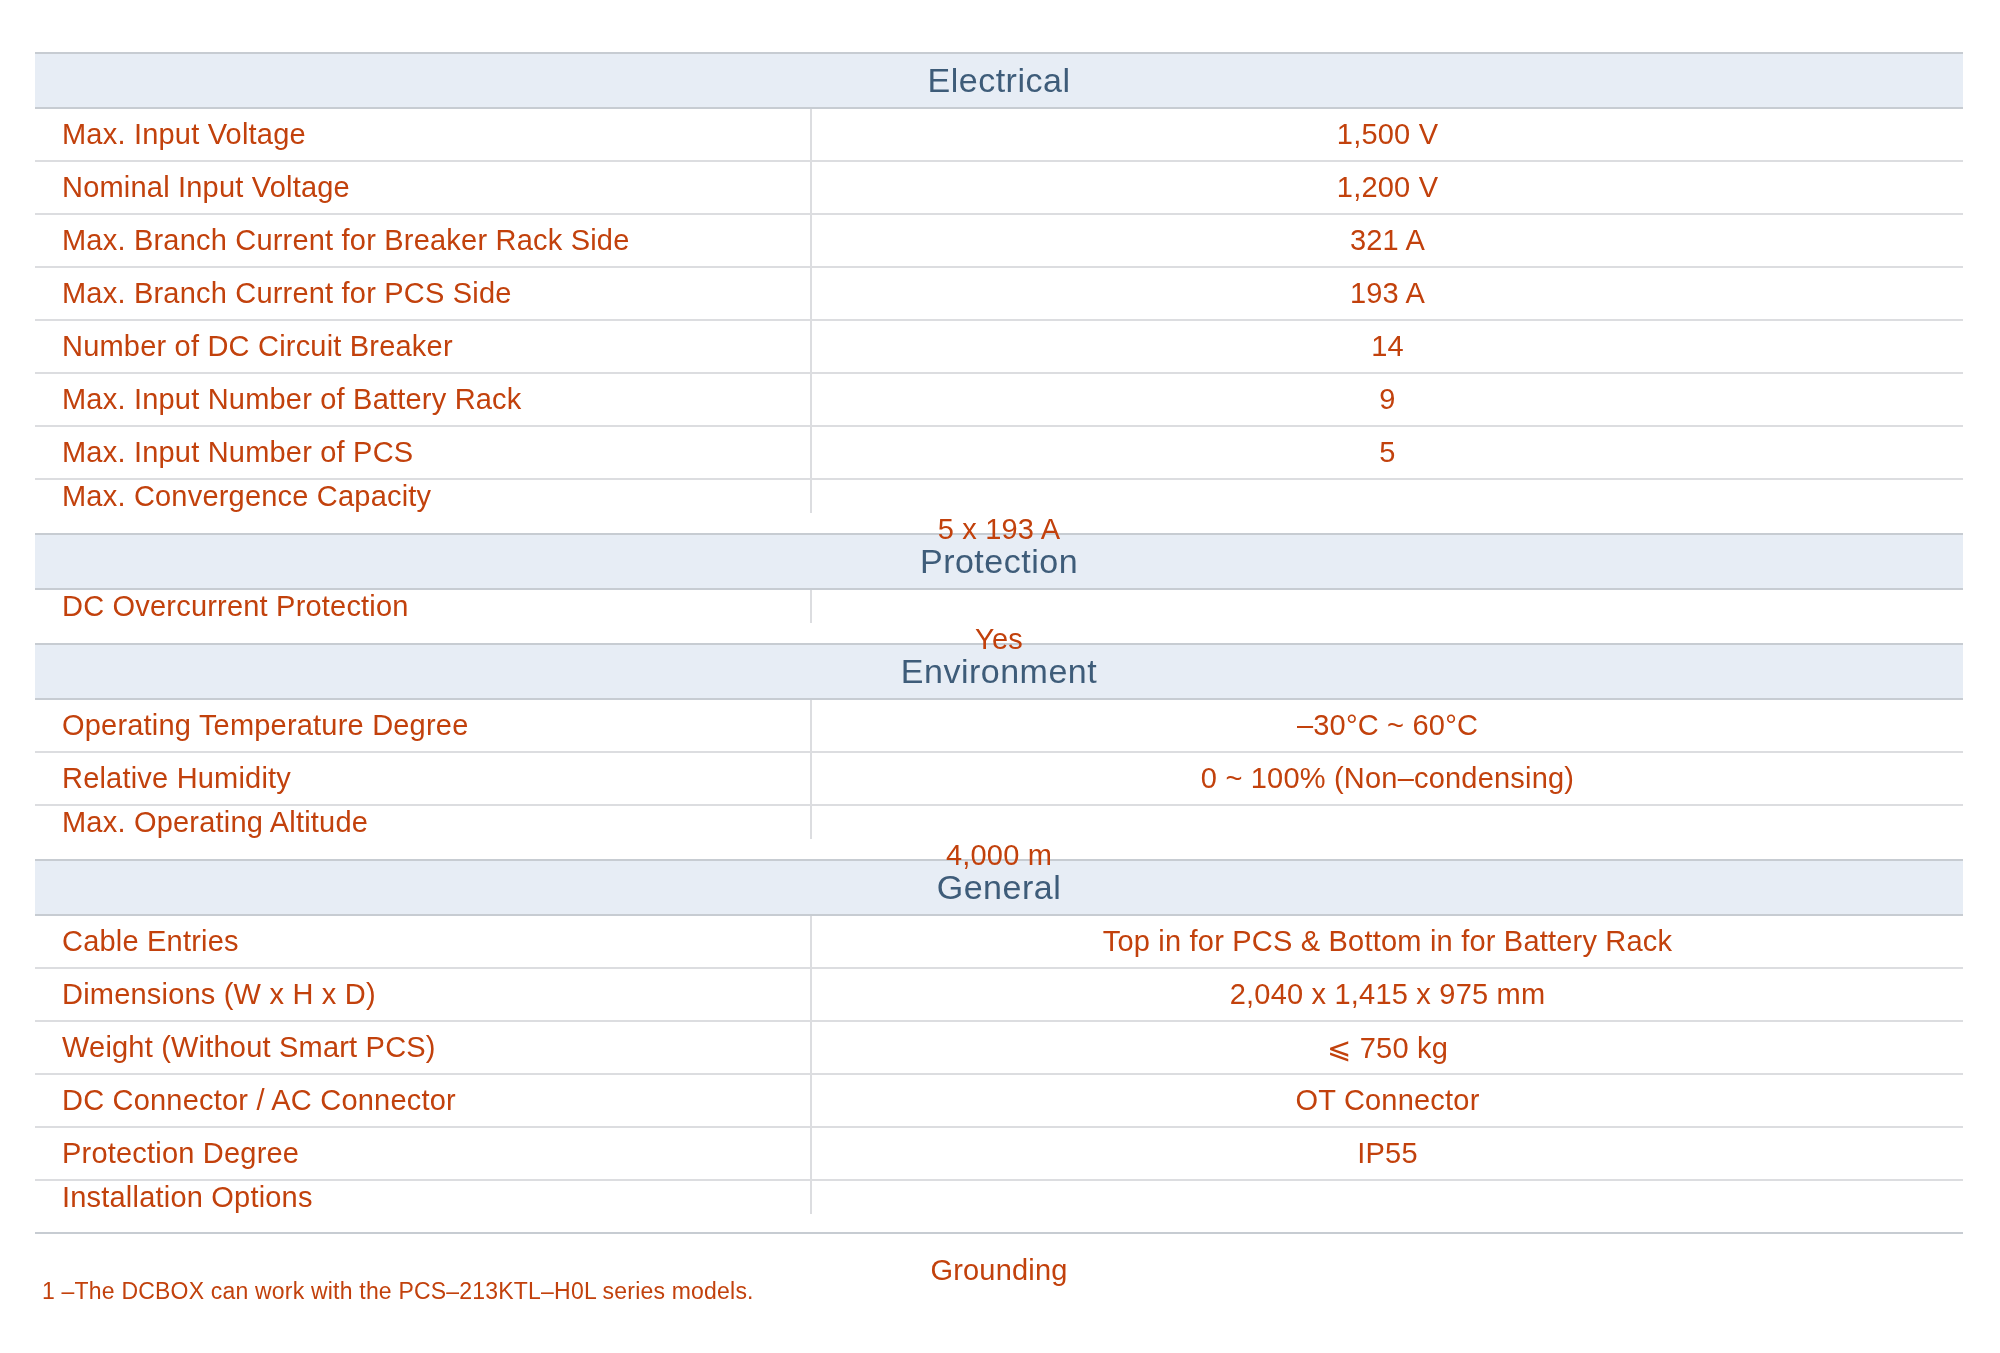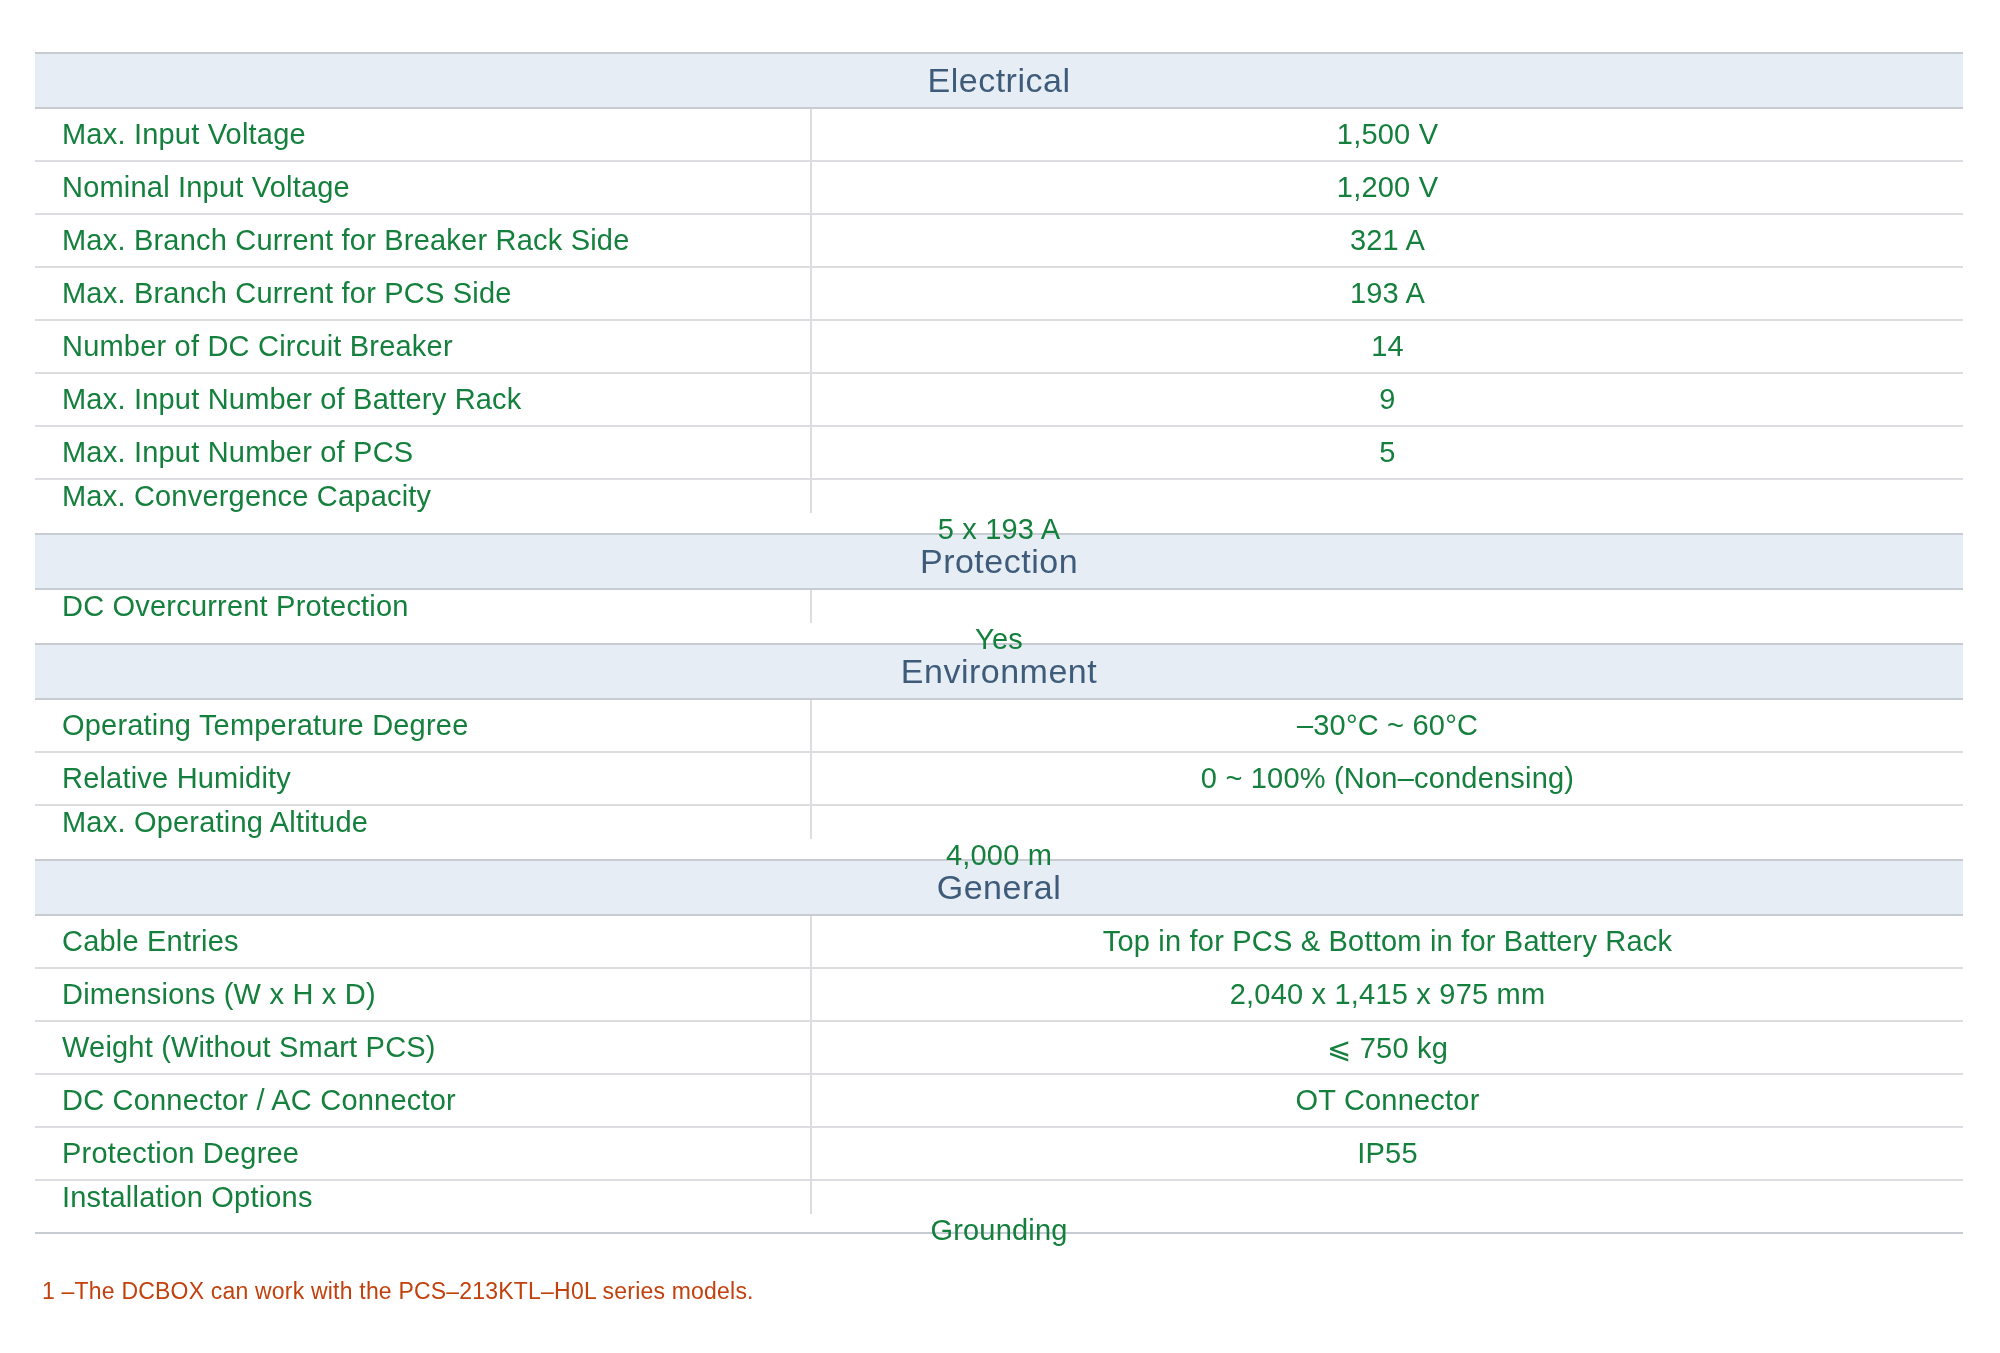--- a/index.html
+++ b/index.html
@@ -37,27 +37,27 @@
     justify-content: center;
   }
   .row {
     box-sizing: border-box;
     display: flex;
     height: 53px;
     border-bottom: 2px solid #dcdde0;
     background: #ffffff;
   }
   .section .row:last-child { border-bottom: none; flex-direction: column; }
-  .section:last-child .row:last-child { border-bottom: 2px solid #c7ccd2; }
+  .section:last-child .row:last-child { border-bottom: 2px solid #c7ccd2; gap: 40px; }
   .cell {
     box-sizing: border-box;
     display: flex;
     align-items: center;
     font-size: 29px;
-    color: #15803d;
+    color: #c2410c;
     letter-spacing: 0.2px;
   }
   .cell.label {
     width: 777px;
     padding-left: 27px;
     border-right: 2px solid #dcdde0;
   }
   .cell.value {
     flex: 1;
     justify-content: center;

